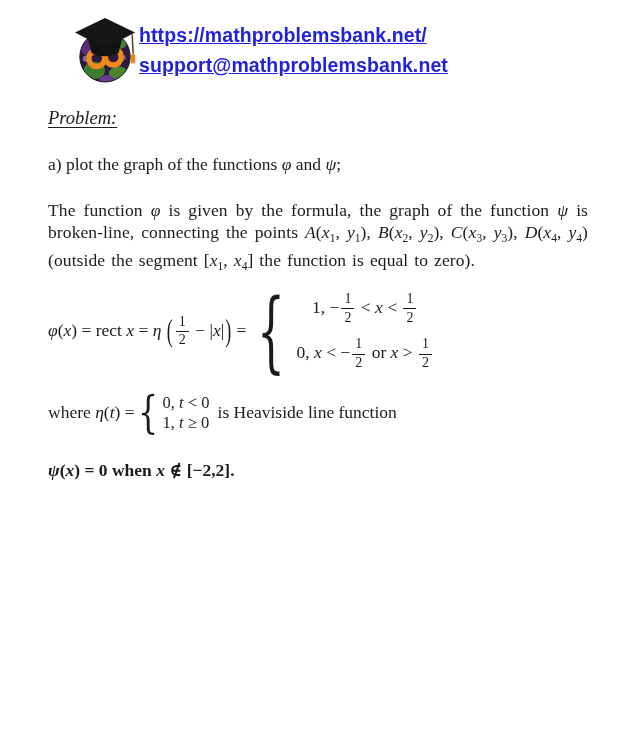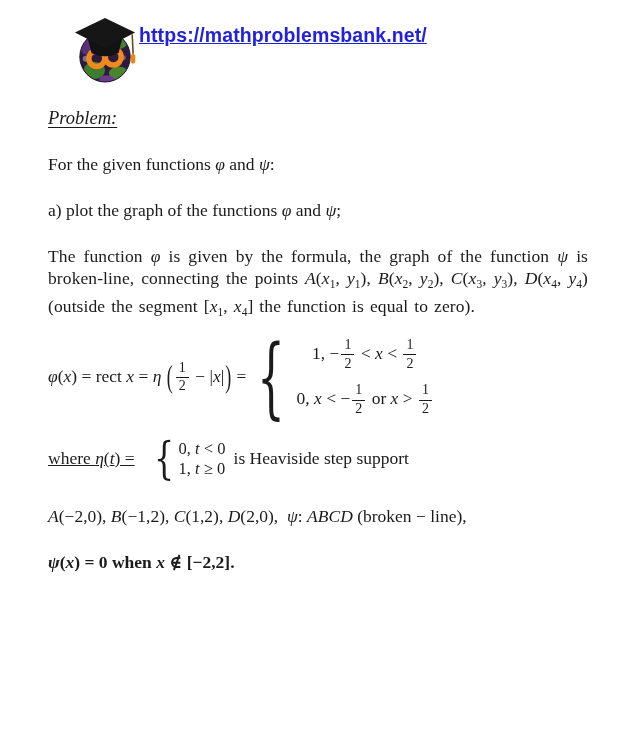--- a/index.html
+++ b/index.html
@@ -43,21 +43,21 @@
   .formula { margin-top: 10px; font-size: 17.5px; display: flex; align-items: center; }
   .fl { white-space: nowrap; }
   .brace-big {
     font-family: "DejaVu Serif", serif; font-size: 88px; line-height: 0.95;
     transform: scaleX(0.5); margin: 0 -7px 0 -3px; align-self: center;
   }
   .cases { display: flex; flex-direction: column; align-items: center; margin-left: 4px; }
   .crow { line-height: 1.2; margin: 6px 0; white-space: nowrap; }
 
   .etaline { margin-top: 14px; font-size: 17.5px; display: flex; align-items: center; }
-  .etaline .fl { margin-right: 16px; text-decoration: underline; }
+  .etaline .fl { margin-right: 0; }
   .brace-sm { font-family: "DejaVu Serif", serif; font-size: 44px; line-height: 1;
               transform: scaleX(0.72); margin: 0 -1px; }
   .cases-sm { display: flex; flex-direction: column; font-size: 16.5px;
               line-height: 20px; margin-left: 2px; white-space: nowrap; justify-content: flex-end; }
   .posttext { margin-left: 8px; white-space: nowrap; }
 
   .points { margin-top: 18px; }
   .final { margin-top: 24px; font-weight: bold; }
 </style>
 </head>
@@ -91,46 +91,45 @@
       </g>
       <g>
         <path d="M14 26 L50 26 L46 42 Q32 49 18 42 Z" fill="#121212"></path>
         <polygon points="32,6 63,21 32,37 1,21" fill="#161616"></polygon>
         <line x1="60" y1="23" x2="61" y2="43" stroke="#6b431f" stroke-width="1.6"></line>
         <rect x="58.6" y="43" width="4.6" height="10" rx="2" fill="#e8861c"></rect>
       </g>
     </svg>
     <div class="links">
       <a class="sitelink">https://mathproblemsbank.net/</a>
+      <a class="sitelink">support@mathproblemsbank.net</a>
     </div>
   </header>
 
   <main>
     <h2 class="heading">Problem:</h2>
 
-    <p class="line">For the given functions <span class="it">φ</span> and <span class="it">ψ</span>:</p>
     <p class="line">a) plot the graph of the functions <span class="it">φ</span> and <span class="it">ψ</span>;</p>
 
     <p class="line desc">The function <span class="it">φ</span> is given by the formula, the graph of the function <span class="it">ψ</span> is broken-line, connecting the points <span class="it">A</span>(<span class="it">x</span><span class="sub">1</span>, <span class="it">y</span><span class="sub">1</span>), <span class="it">B</span>(<span class="it">x</span><span class="sub">2</span>, <span class="it">y</span><span class="sub">2</span>), <span class="it">C</span>(<span class="it">x</span><span class="sub">3</span>, <span class="it">y</span><span class="sub">3</span>), <span class="it">D</span>(<span class="it">x</span><span class="sub">4</span>, <span class="it">y</span><span class="sub">4</span>) (outside the segment [<span class="it">x</span><span class="sub">1</span>, <span class="it">x</span><span class="sub">4</span>] the function is equal to zero).</p>
 
     <div class="formula">
       <span class="fl"><span class="it">φ</span>(<span class="it">x</span>) = rect <span class="it">x</span> = <span class="it">η</span> <span class="bigp">(</span><span class="frac"><span class="fn">1</span><span class="fd">2</span></span> − |<span class="it">x</span>|<span class="bigp">)</span> =</span>
       <span class="brace-big">{</span>
       <span class="cases">
         <span class="crow">1, −<span class="frac"><span class="fn">1</span><span class="fd">2</span></span> &lt; <span class="it">x</span> &lt; <span class="frac"><span class="fn">1</span><span class="fd">2</span></span></span>
         <span class="crow">0, <span class="it">x</span> &lt; −<span class="frac"><span class="fn">1</span><span class="fd">2</span></span> or <span class="it">x</span> &gt; <span class="frac"><span class="fn">1</span><span class="fd">2</span></span></span>
       </span>
     </div>
 
     <div class="etaline">
       <span class="fl">where <span class="it">η</span>(<span class="it">t</span>) =</span>
       <span class="brace-sm">{</span>
       <span class="cases-sm">
         <span>0, <span class="it">t</span> &lt; 0</span>
         <span>1, <span class="it">t</span> ≥ 0</span>
       </span>
-      <span class="posttext">is Heaviside step support</span>
+      <span class="posttext">is Heaviside line function</span>
     </div>
 
-    <p class="line points"><span class="it">A</span>(−2,0), <span class="it">B</span>(−1,2), <span class="it">C</span>(1,2), <span class="it">D</span>(2,0),&nbsp; <span class="it">ψ</span>: <span class="it">ABCD</span> (broken − line),</p>
     <p class="line final"><span class="it">ψ</span>(<span class="it">x</span>) = 0 when <span class="it">x</span> ∉ [−2,2].</p>
   </main>
 </div>
 
 </body></html>

